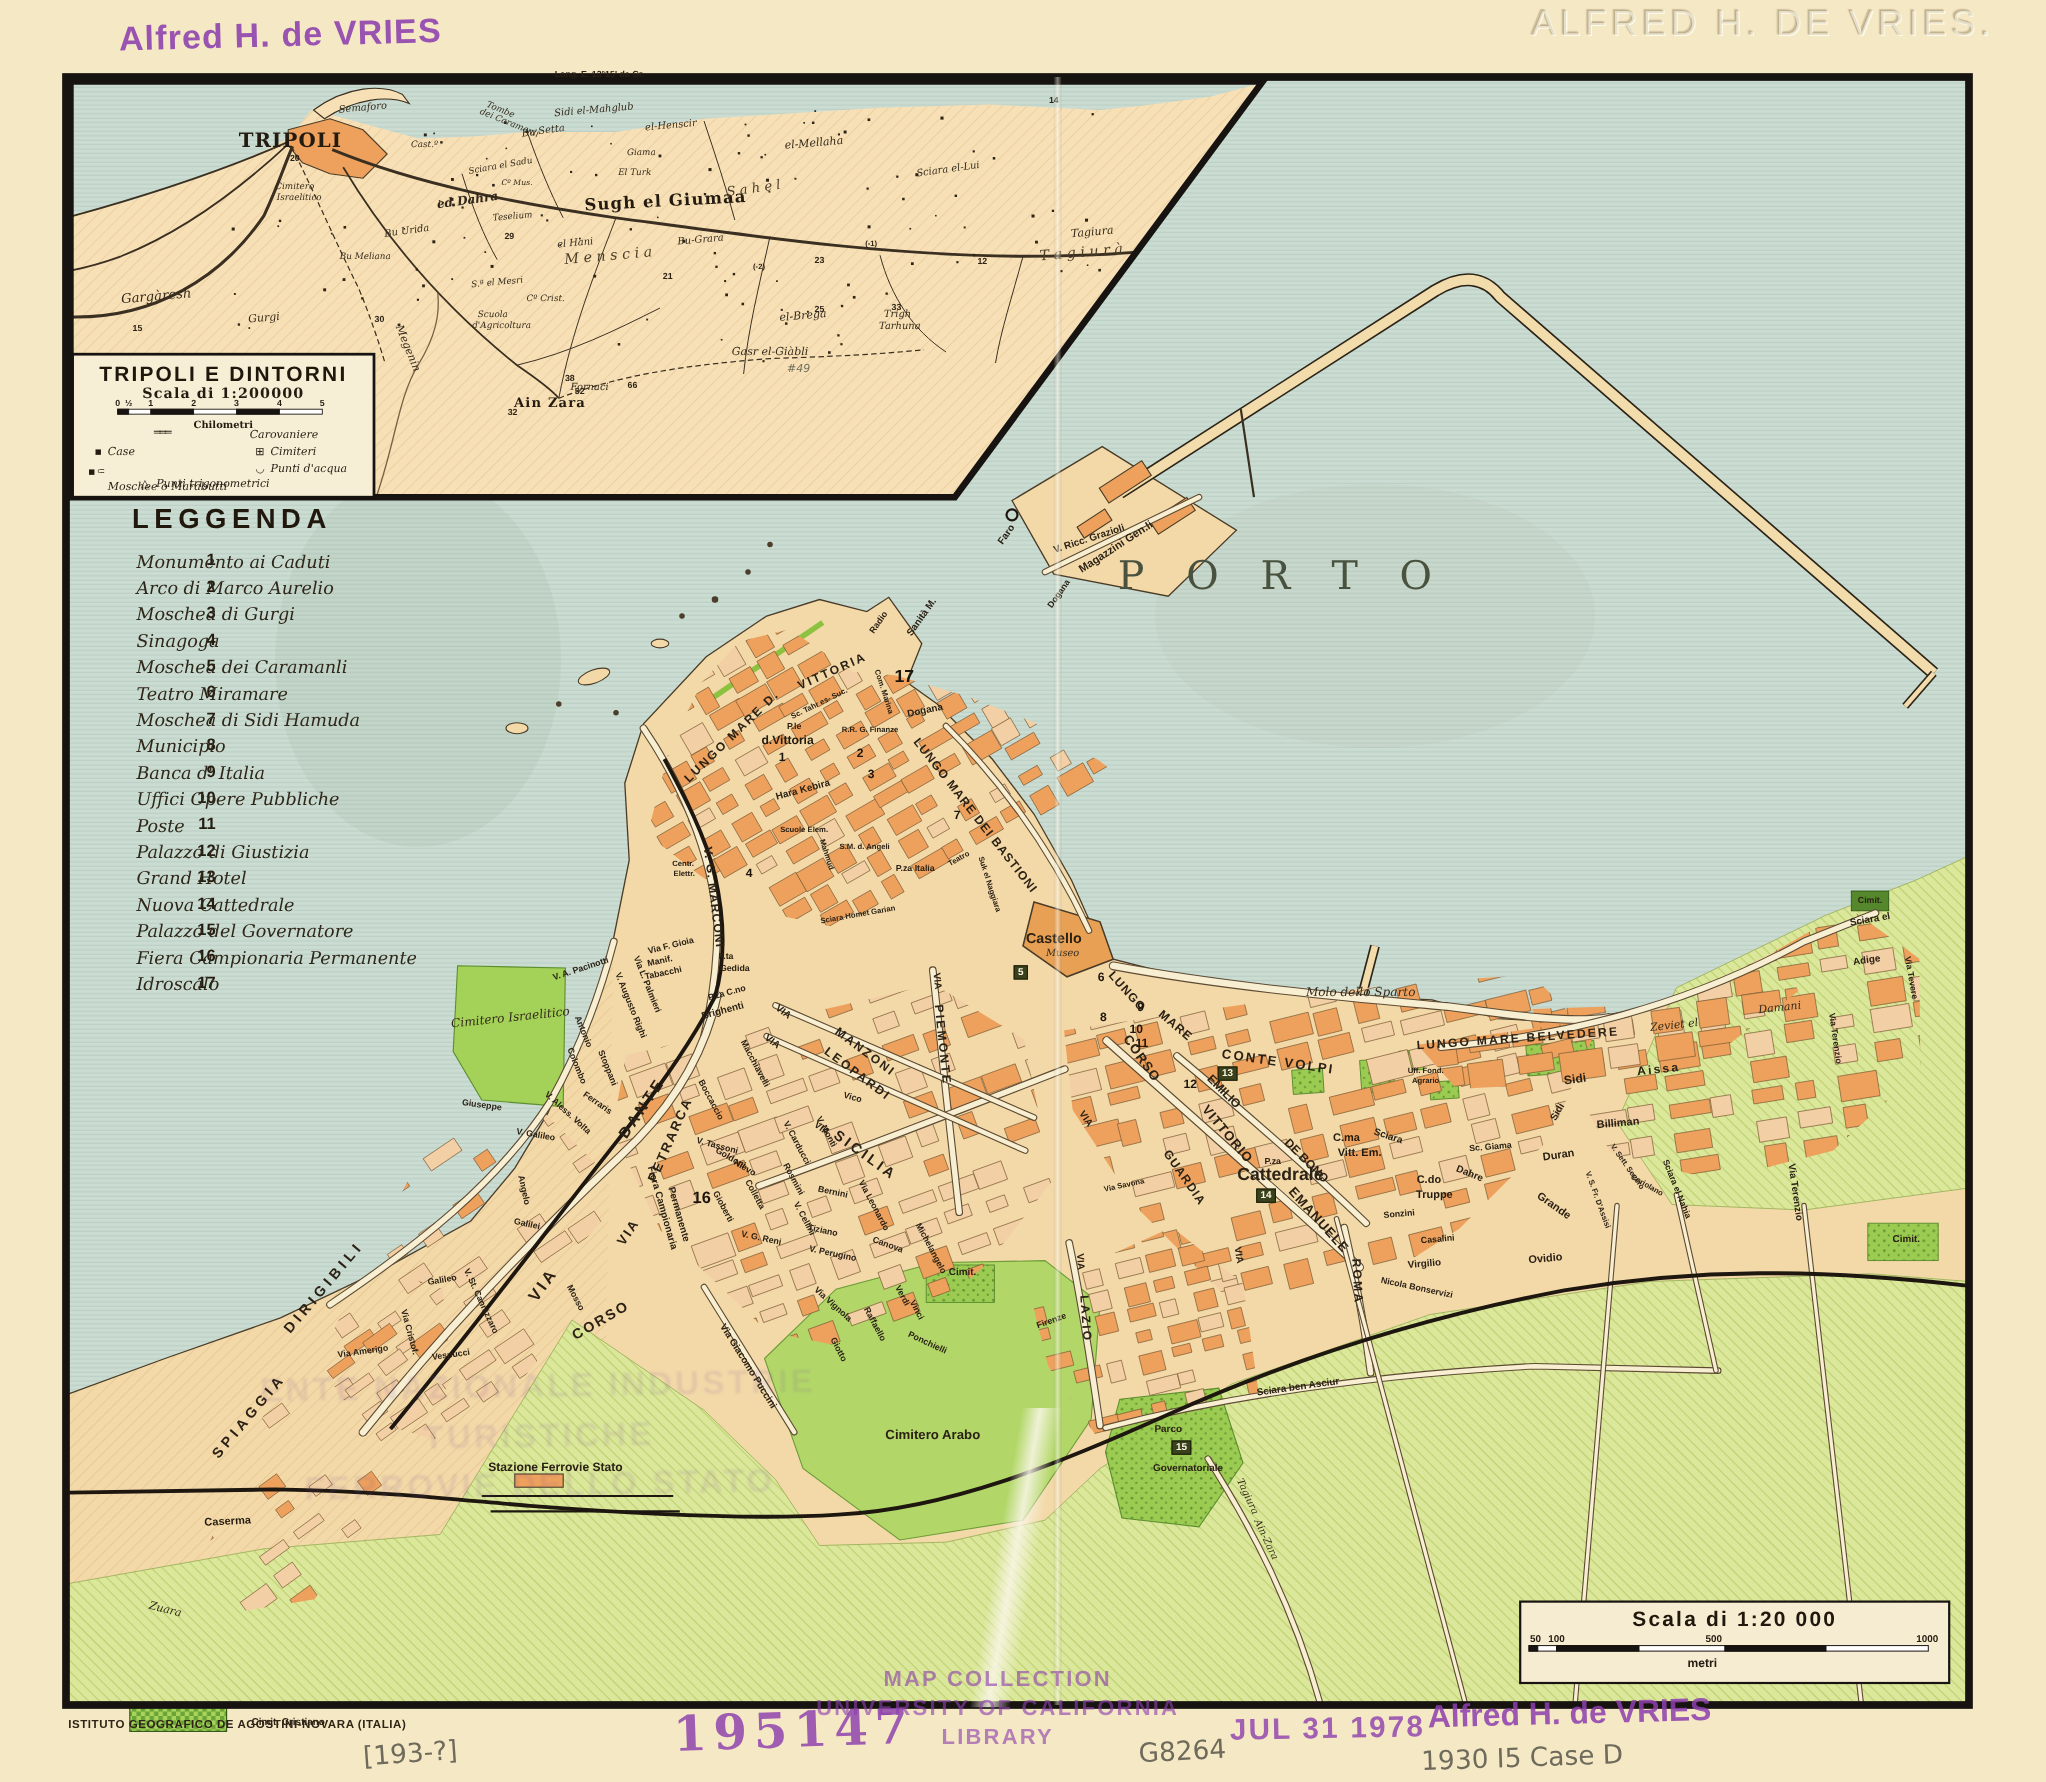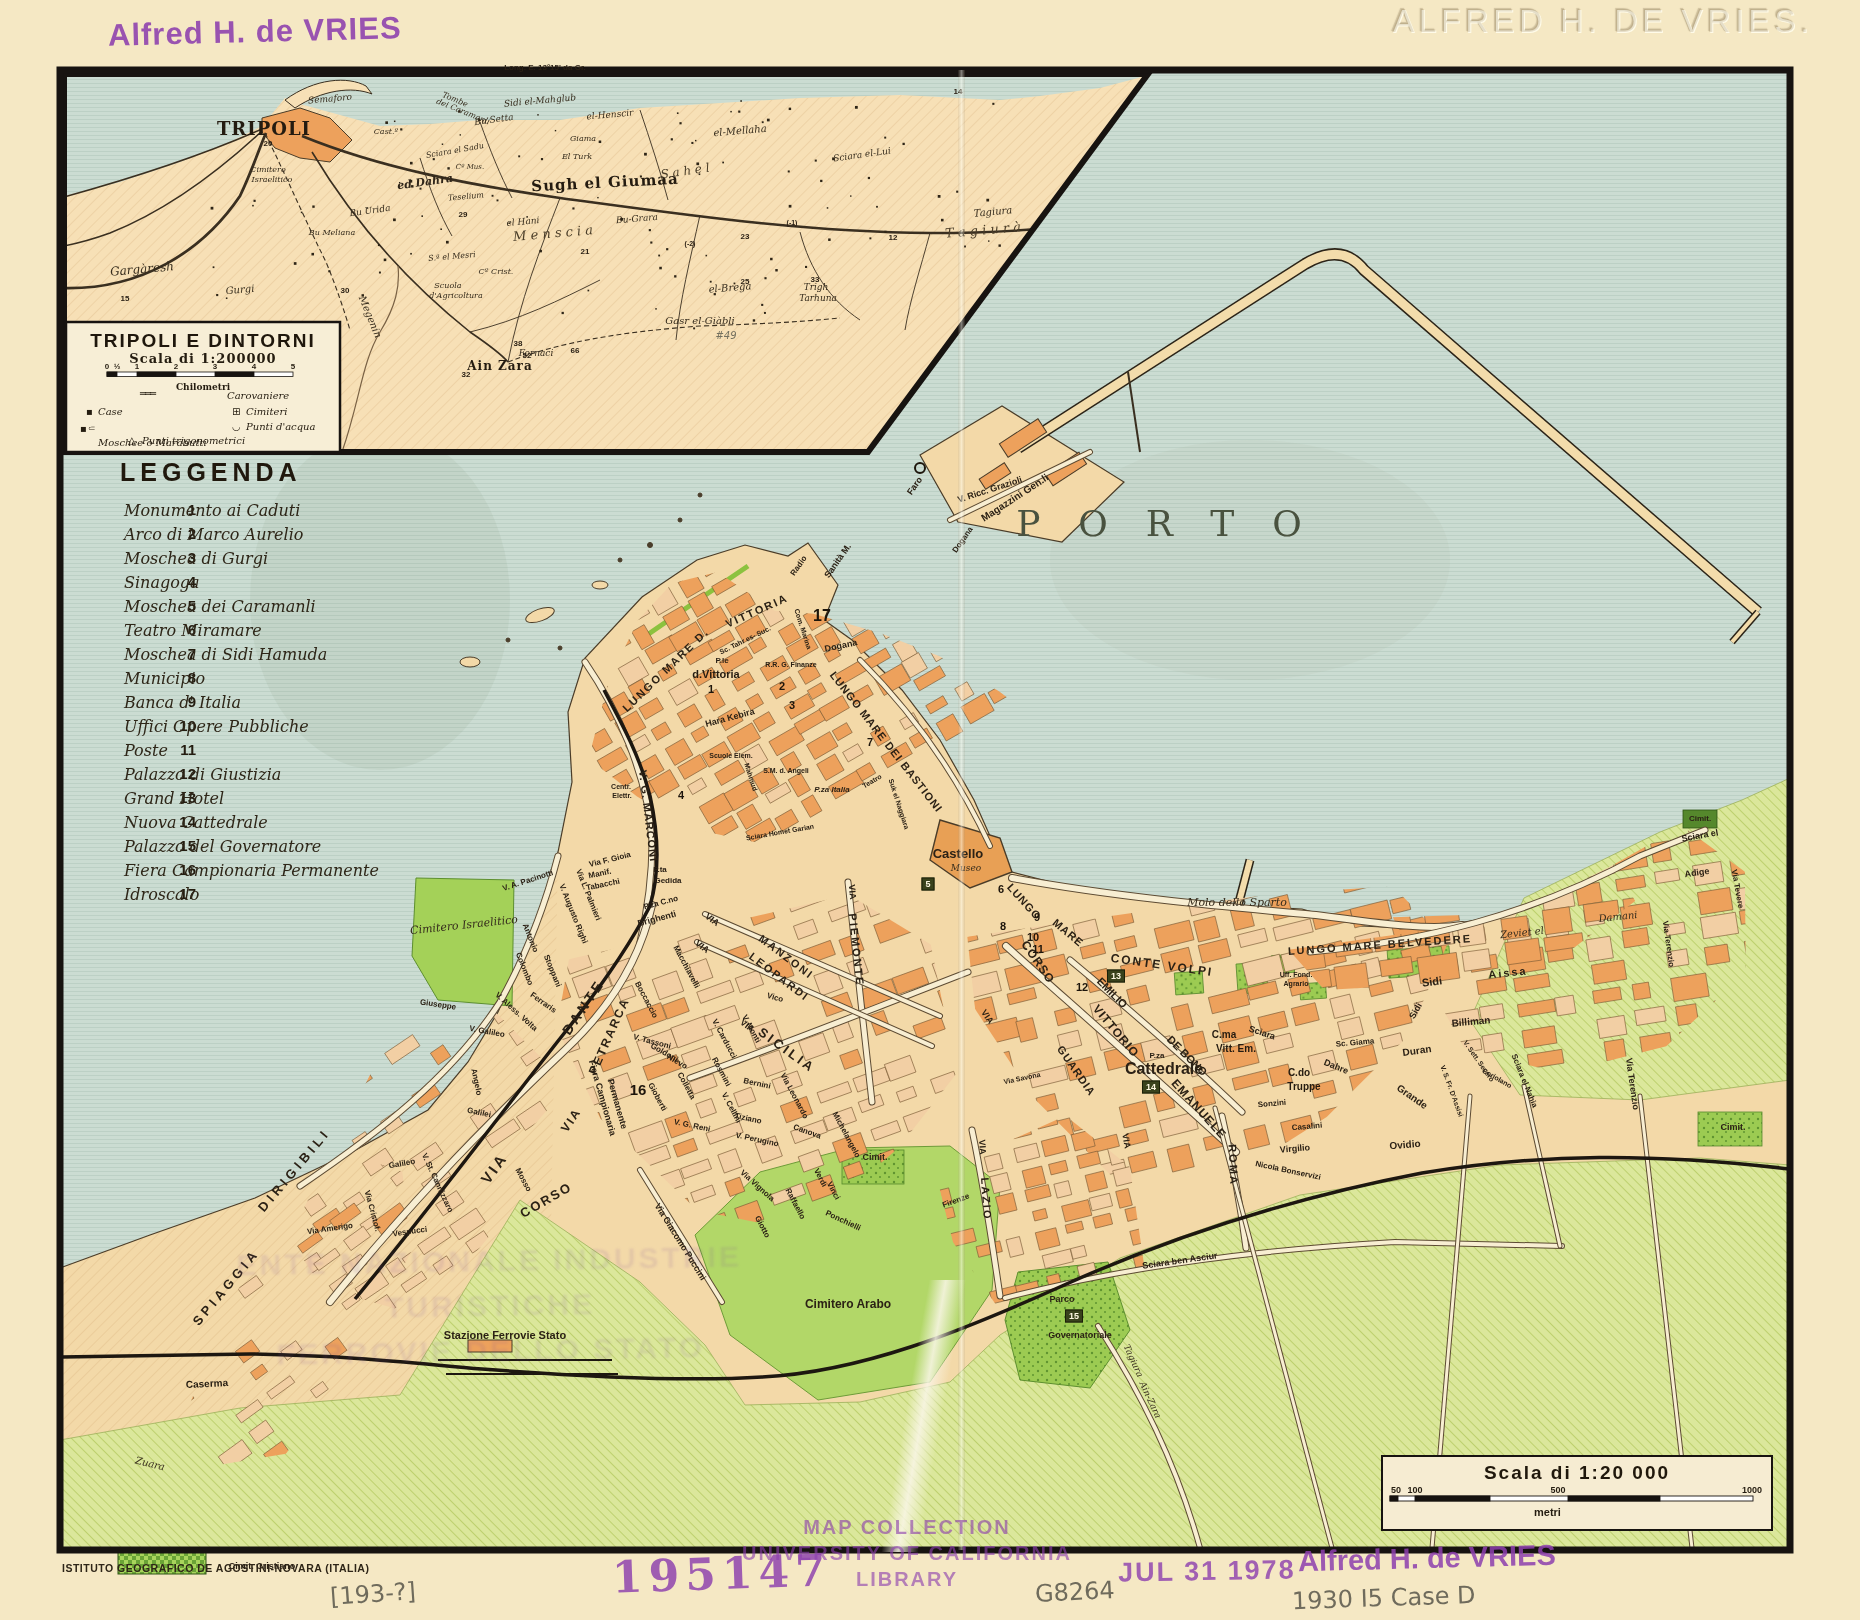--- a/index.html
+++ b/index.html
@@ -1374,21 +1374,21 @@
       <div class="lab st" style="left: 987px; top: 1017px; font-size: 9px; transform: translate(-50%, -50%) rotate(55deg);">VIA</div>
       <div class="lab st" style="left: 1076px; top: 1071px; font-size: 11px; letter-spacing: 1px; transform: translate(-50%, -50%) rotate(55deg);">GUARDIA</div>
       <div class="lab st" style="left: 852px; top: 892px; font-size: 9px; transform: translate(-50%, -50%) rotate(84deg);">VIA</div>
       <div class="lab st" style="left: 856px; top: 950px; font-size: 11px; letter-spacing: 2px; transform: translate(-50%, -50%) rotate(84deg);">PIEMONTE</div>
       <div class="lab st" style="left: 1126px; top: 1141px; font-size: 9px; transform: translate(-50%, -50%) rotate(80deg);">VIA</div>
       <div class="lab st" style="left: 1233px; top: 1165px; font-size: 11px; letter-spacing: 2px; transform: translate(-50%, -50%) rotate(87deg);">ROMA</div>
       <div class="lab st" style="left: 982px; top: 1147px; font-size: 9px; transform: translate(-50%, -50%) rotate(86deg);">VIA</div>
       <div class="lab st" style="left: 986px; top: 1199px; font-size: 11px; letter-spacing: 2px; transform: translate(-50%, -50%) rotate(86deg);">LAZIO</div>
       <div class="lab st" style="left: 1157px; top: 1056px; font-size: 8px; transform: translate(-50%, -50%) rotate(0deg);">P.za</div>
       <div class="lab st" style="left: 1164px; top: 1069px; font-size: 16px; transform: translate(-50%, -50%) rotate(0deg);">Cattedrale</div>
-      <div class="lab st" style="left: 832px; top: 790px; font-size: 8px; transform: translate(-50%, -50%) rotate(0deg); font-style: italic;">P.za Italia</div>
+      <div class="lab st" style="left: 832px; top: 790px; font-size: 8px; transform: translate(-50%, -50%) rotate(0deg);">P.za Italia</div>
       <div class="lab stb" style="left: 1224px; top: 1035px; font-size: 10px; transform: translate(-50%, -50%) rotate(0deg);">C.ma</div>
       <div class="lab stb" style="left: 1236px; top: 1049px; font-size: 10px; transform: translate(-50%, -50%) rotate(0deg);">Vitt. Em.</div>
       <div class="lab stb" style="left: 1299px; top: 1073px; font-size: 10px; transform: translate(-50%, -50%) rotate(0deg);">C.do</div>
       <div class="lab stb" style="left: 1304px; top: 1087px; font-size: 10px; transform: translate(-50%, -50%) rotate(0deg);">Truppe</div>
       <div class="lab st" style="left: 1272px; top: 1104px; font-size: 8px; transform: translate(-50%, -50%) rotate(-5deg);">Sonzini</div>
       <div class="lab st" style="left: 1307px; top: 1127px; font-size: 8px; transform: translate(-50%, -50%) rotate(-5deg);">Casalini</div>
       <div class="lab st" style="left: 1262px; top: 1033px; font-size: 9px; transform: translate(-50%, -50%) rotate(18deg);">Sciara</div>
       <div class="lab st" style="left: 1336px; top: 1067px; font-size: 9px; transform: translate(-50%, -50%) rotate(22deg);">Dahre</div>
       <div class="lab st" style="left: 1296px; top: 974px; font-size: 7px; transform: translate(-50%, -50%) rotate(0deg);">Uff. Fond.</div>
       <div class="lab st" style="left: 1296px; top: 983px; font-size: 7px; transform: translate(-50%, -50%) rotate(0deg);">Agrario</div>
@@ -1461,21 +1461,21 @@
       <div class="lab insb" style="left: 500px; top: 366px; font-size: 12px; transform: translate(-50%, -50%) rotate(0deg);">Ain Zara</div>
       <div class="lab pl" style="left: 536px; top: 353px; font-size: 9px; transform: translate(-50%, -50%) rotate(0deg);">Fornaci</div>
       <div class="lab pl" style="left: 370px; top: 317px; font-size: 10px; transform: translate(-50%, -50%) rotate(68deg);">Megenin</div>
       <div class="lab st" style="left: 545px; top: 68px; font-size: 8px; transform: translate(-50%, -50%) rotate(0deg);">Long. E. 13°15' da Gr.</div>
       <div class="lab pl" style="left: 455px; top: 100px; font-size: 8px; transform: translate(-50%, -50%) rotate(22deg);">Tombe</div>
       <div class="lab pl" style="left: 463px; top: 112px; font-size: 8px; transform: translate(-50%, -50%) rotate(22deg);">dei Caramanli</div>
       <div class="lab st" style="left: 125px; top: 299px; font-size: 8px; transform: translate(-50%, -50%) rotate(0deg);">15</div>
       <div class="lab st" style="left: 345px; top: 291px; font-size: 8px; transform: translate(-50%, -50%) rotate(0deg);">30</div>
       <div class="lab st" style="left: 268px; top: 144px; font-size: 8px; transform: translate(-50%, -50%) rotate(0deg);">20</div>
       <div class="lab st" style="left: 463px; top: 215px; font-size: 8px; transform: translate(-50%, -50%) rotate(0deg);">29</div>
-      <div class="lab st" style="left: 585px; top: 252px; font-size: 8px; transform: translate(-50%, -50%) rotate(0deg); text-align: right;">21</div>
+      <div class="lab st" style="left: 607px; top: 252px; font-size: 8px; transform: translate(-50%, -50%) rotate(0deg); text-align: right;">21</div>
       <div class="lab st" style="left: 745px; top: 237px; font-size: 8px; transform: translate(-50%, -50%) rotate(0deg);">23</div>
       <div class="lab st" style="left: 745px; top: 282px; font-size: 8px; transform: translate(-50%, -50%) rotate(0deg);">25</div>
       <div class="lab st" style="left: 815px; top: 280px; font-size: 8px; transform: translate(-50%, -50%) rotate(0deg);">33</div>
       <div class="lab st" style="left: 893px; top: 238px; font-size: 8px; transform: translate(-50%, -50%) rotate(0deg);">12</div>
       <div class="lab st" style="left: 958px; top: 92px; font-size: 8px; transform: translate(-50%, -50%) rotate(0deg);">14</div>
       <div class="lab st" style="left: 518px; top: 344px; font-size: 8px; transform: translate(-50%, -50%) rotate(0deg);">38</div>
       <div class="lab st" style="left: 527px; top: 356px; font-size: 8px; transform: translate(-50%, -50%) rotate(0deg);">52</div>
       <div class="lab st" style="left: 575px; top: 351px; font-size: 8px; transform: translate(-50%, -50%) rotate(0deg);">66</div>
       <div class="lab st" style="left: 466px; top: 375px; font-size: 8px; transform: translate(-50%, -50%) rotate(0deg);">32</div>
       <div class="lab st" style="left: 792px; top: 222px; font-size: 7px; transform: translate(-50%, -50%) rotate(0deg);">(-1)</div>

